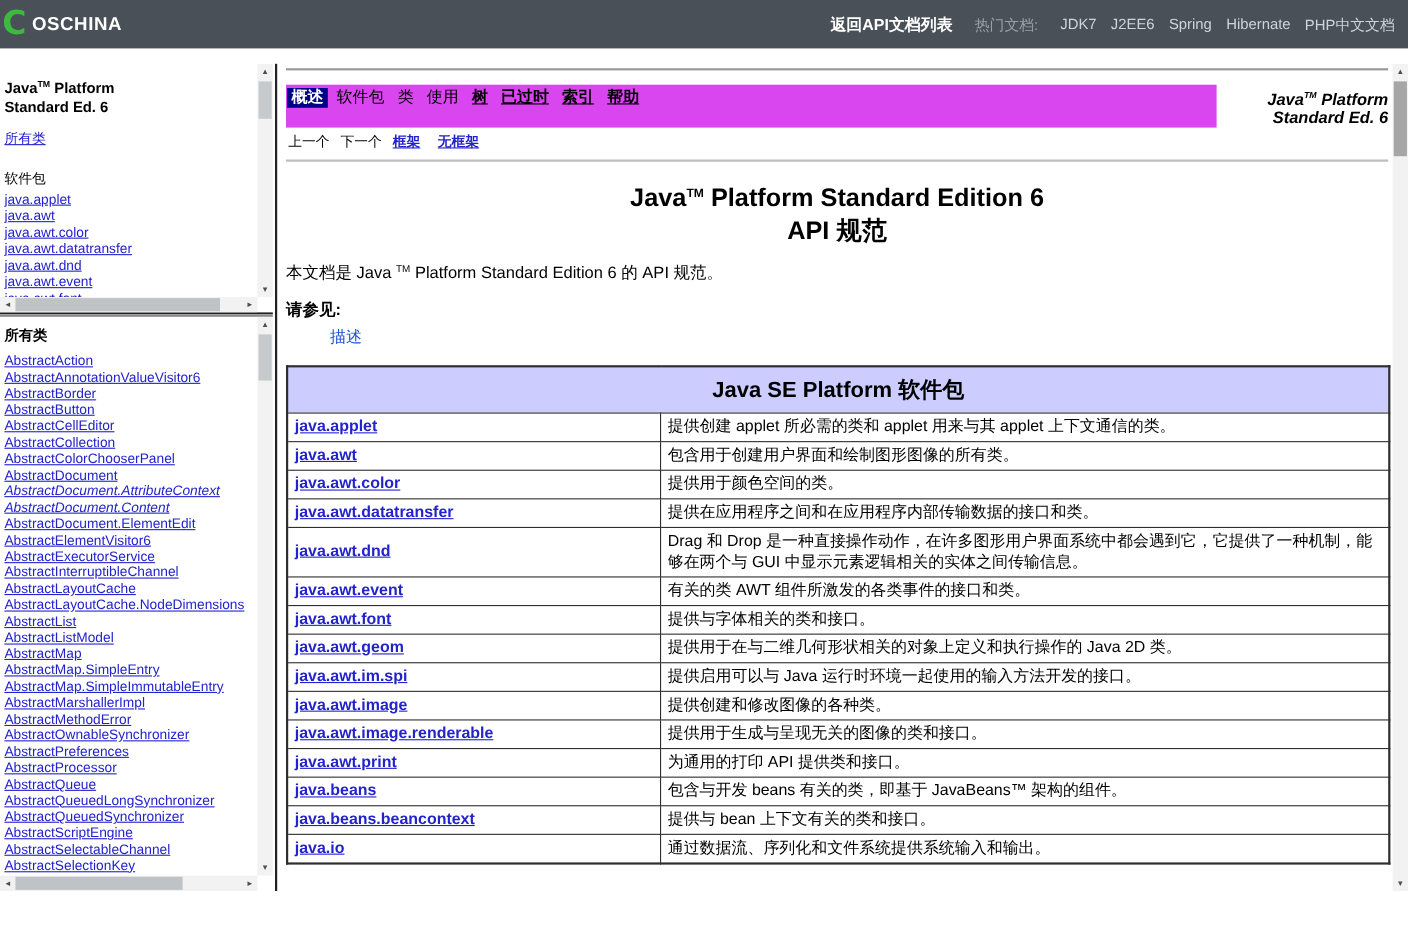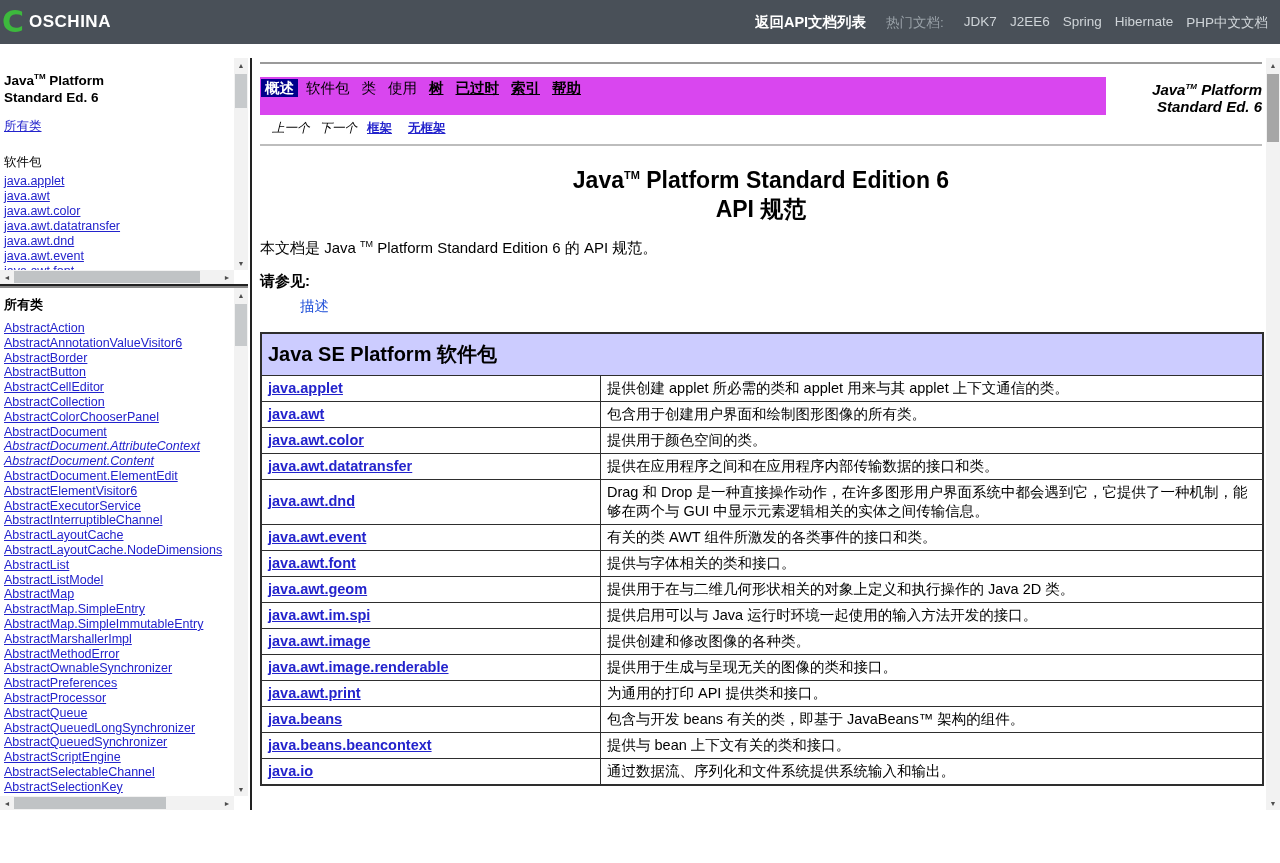--- a/index.html
+++ b/index.html
@@ -55,35 +55,35 @@
   .navbar-row{display:flex;margin-top:13px;}
   .navbar{background:#d946ef;width:846px;box-sizing:border-box;padding:2px 1px;font-size:14.5px;}
   .nav-item{margin-right:4px;padding:1px 4px;}
   .nav-item.selected{background:#00008b;color:#fff;font-weight:bold;}
   .nav-item.plain{color:#000;}
   .nav-item.link{font-weight:bold;text-decoration:underline;cursor:pointer;color:#000;}
   .edition{flex:1;text-align:right;font-style:italic;font-weight:bold;font-size:15px;
     line-height:17px;padding-top:1px;}
   .edition sup{font-size:8px;}
   .subnav-row{display:flex;align-items:center;margin-top:5px;font-size:12.5px;}
-  .prevnext{margin-left:12px;font-style:italic;}
+  .prevnext{margin-left:2px;}
   .prevnext span{margin-right:10px;}
   .framelinks{display:flex;gap:16px;}
   .framelinks a{color:#2323cc;font-weight:bold;text-decoration:underline;cursor:pointer;}
   .page-title{margin:15px 0 0;text-align:center;font-size:23px;line-height:29px;font-weight:bold;}
   .page-title sup{font-size:11px;}
   .intro{margin-top:15px;font-size:15px;}
   .intro sup{font-size:9px;}
   .see-label{margin-top:14px;font-size:15px;font-weight:bold;}
   .see-link{display:inline-block;margin:6px 16px 0 40px;font-size:14.5px;color:#1d4ed8;
     cursor:pointer;}
   
   .pkg-table{margin-top:16px;border-collapse:collapse;width:1004px;border:2px solid #2e2e2e;}
   .pkg-table th,.pkg-table td{border:1px solid #2e2e2e;}
-  .pkg-table th{background:#ccccff;text-align:left;font-size:20px;padding:7px 6px;}
+  .pkg-table th{background:#ccccff;text-align:center;font-size:20px;padding:7px 6px;}
   .pkg-table td{padding:3px 6px;font-size:14.5px;line-height:19px;vertical-align:middle;}
   .col-pkg{width:326px;}
   .pkg-link{color:#2323cc;font-weight:bold;text-decoration:underline;cursor:pointer;}
 </style>
 </head>
 <body>
 
 <div class="topbar">
   <span class="logo-c">C</span>
   <span class="brand">OSCHINA</span>

